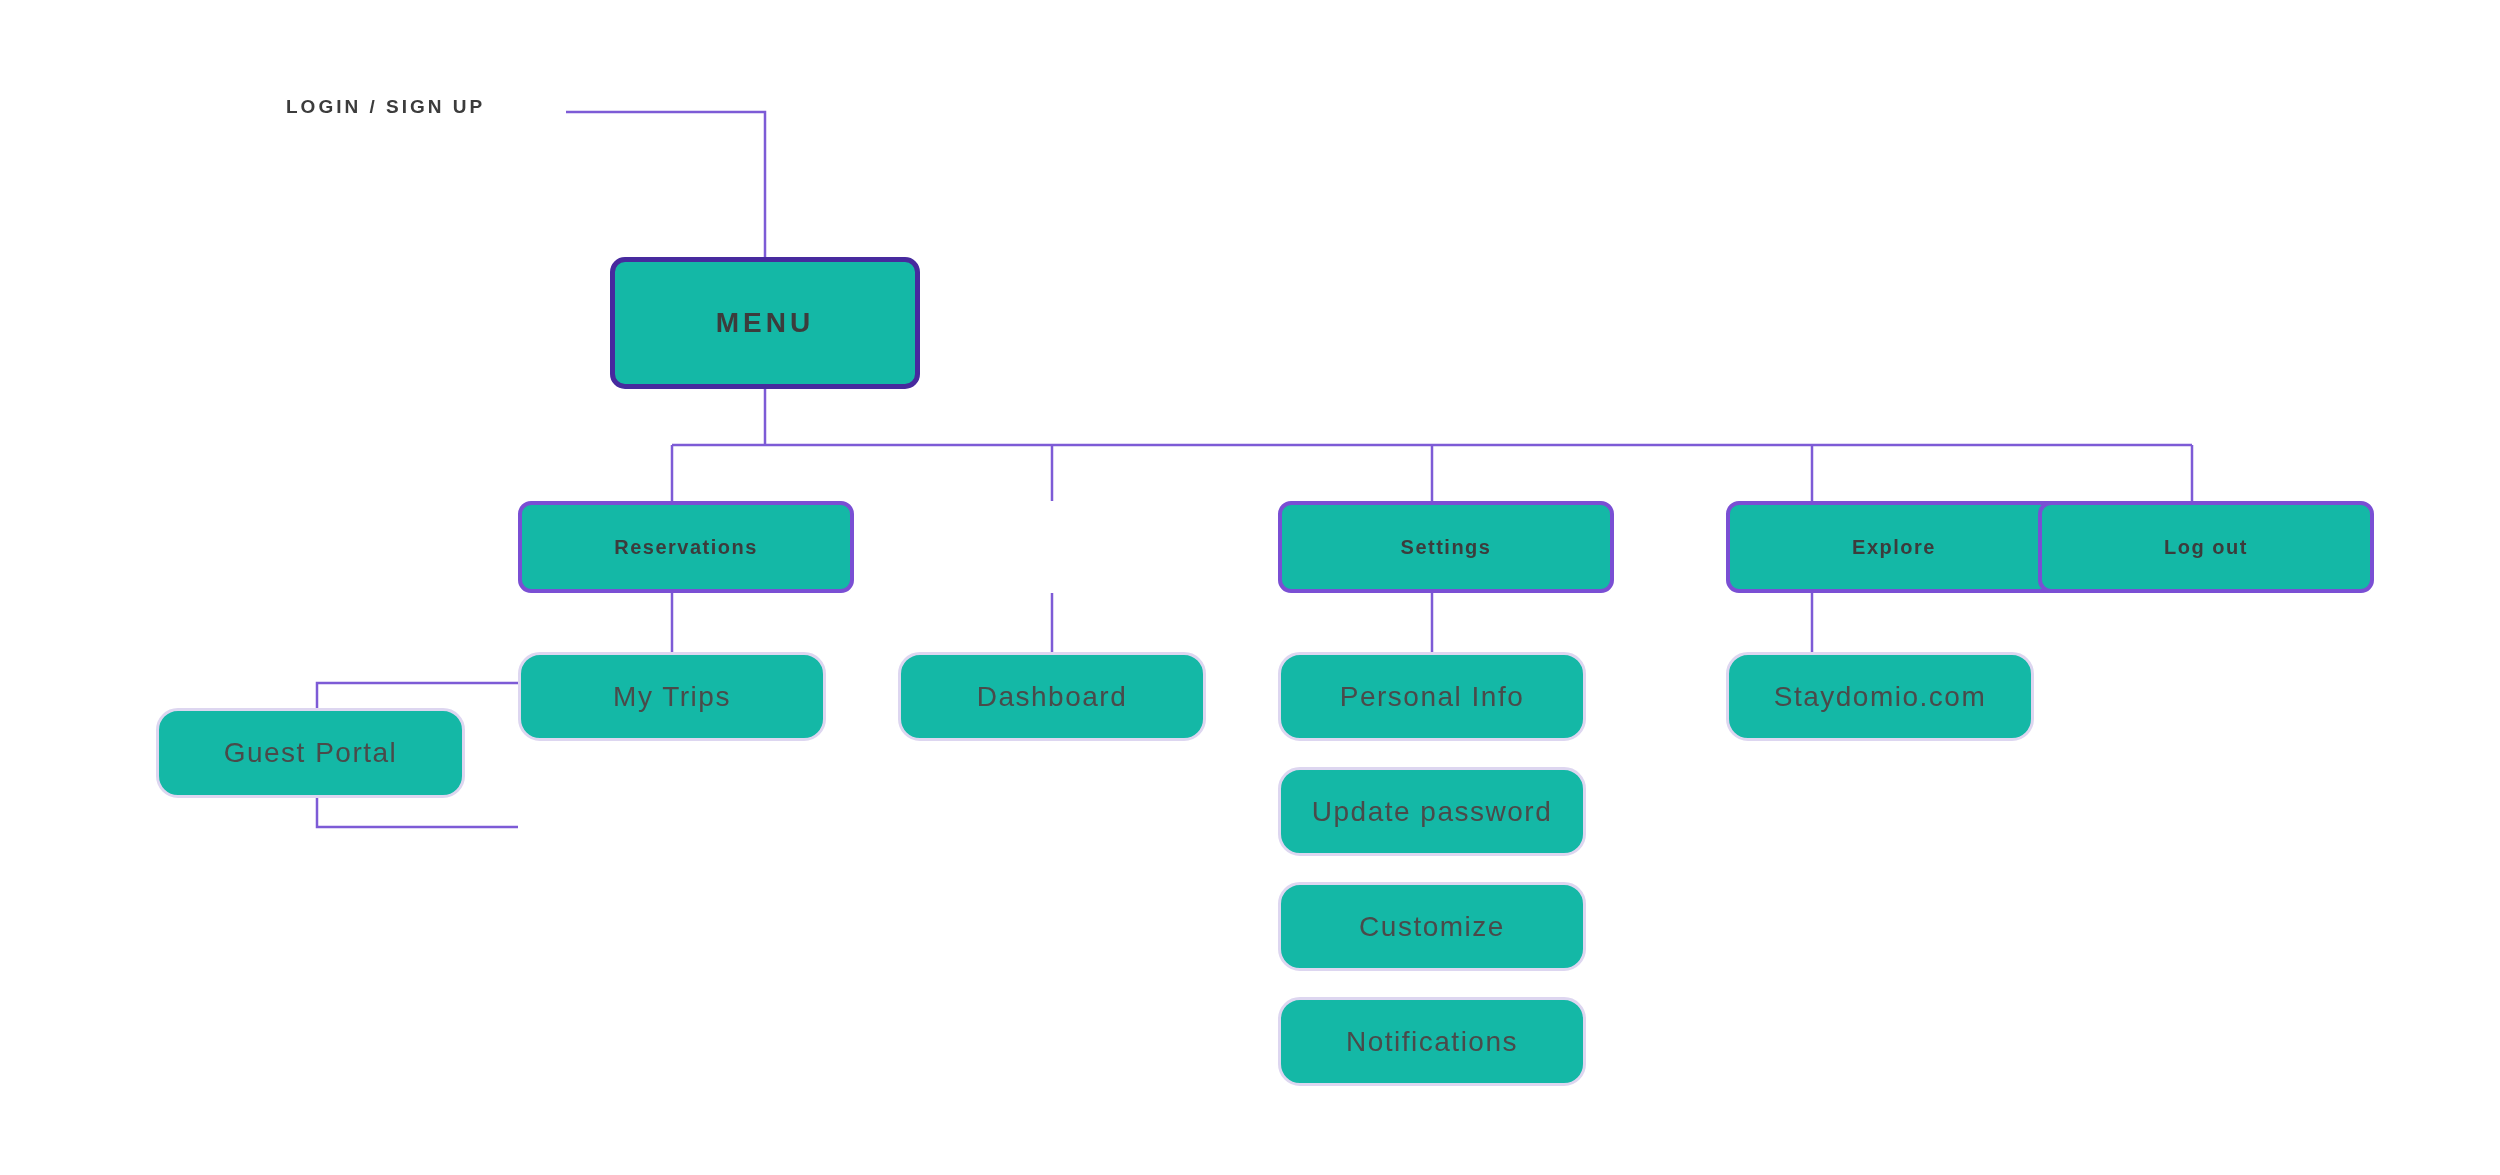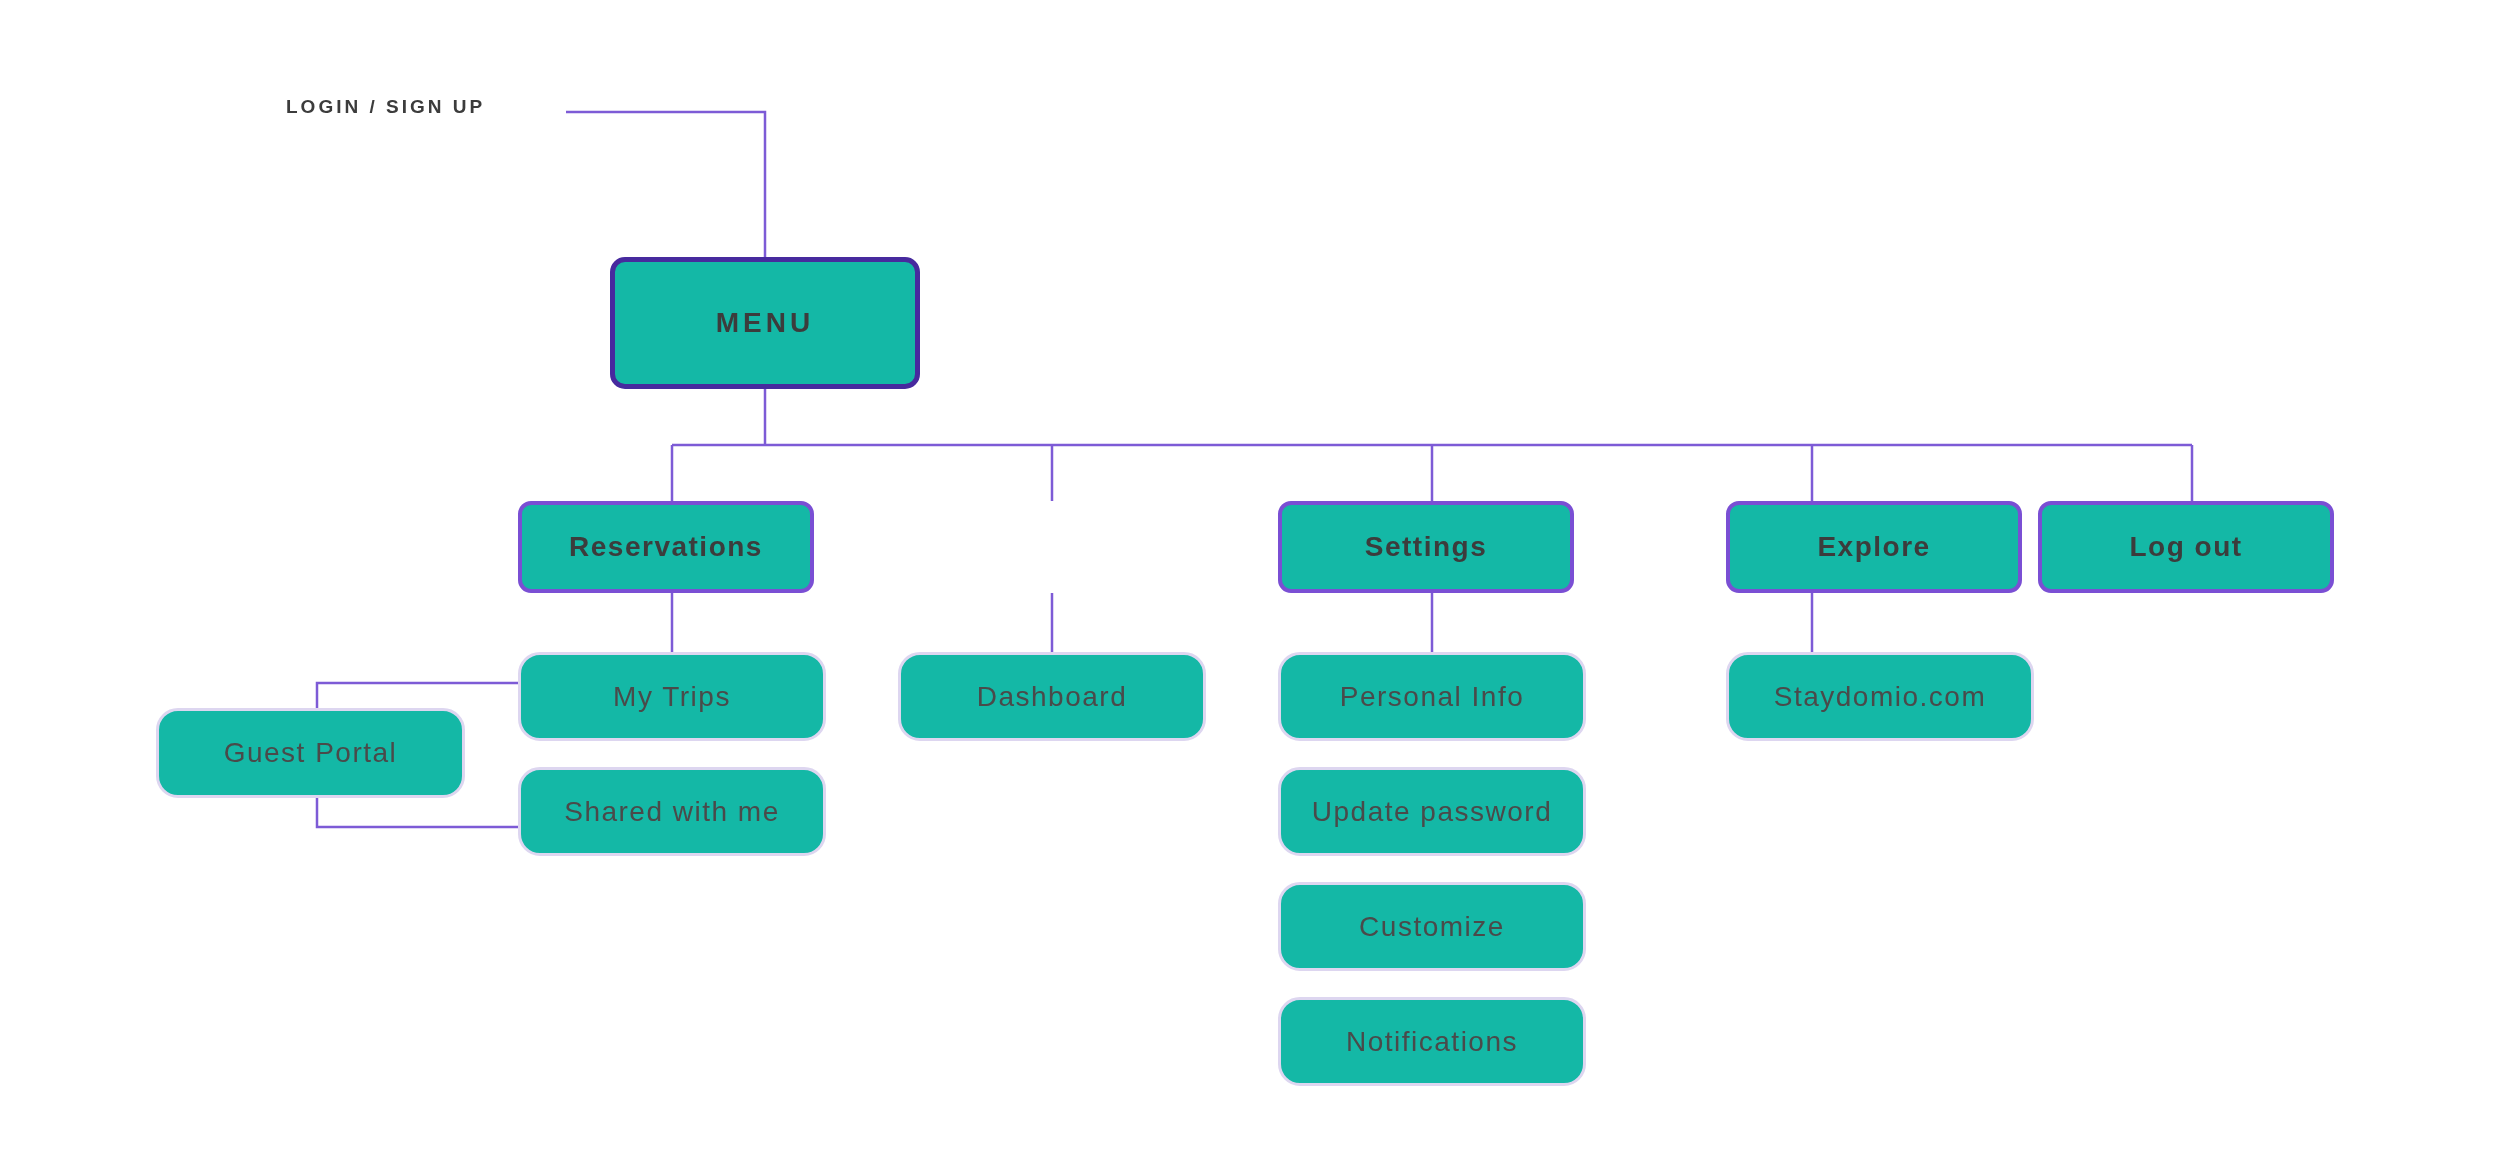--- a/index.html
+++ b/index.html
@@ -54,25 +54,25 @@
     height: 132px;
     border: 5px solid var(--root-border, #472a9e);
     border-radius: 15px;
     font-size: 28px;
     font-weight: 700;
     letter-spacing: 4px;
     color: var(--text-dark, #3c3c3c);
   }
   .node.branch {
     top: 501px;
-    width: 296px;
+    width: 336px;
     height: 92px;
     border: 4px solid var(--branch-border, #7a4fd4);
     border-radius: 13px;
-    font-size: 28px;
+    font-size: 20px;
     font-weight: 700;
     letter-spacing: 1.5px;
     color: var(--text-dark, #3c3c3c);
   }
   .node.leaf {
     width: 308px;
     height: 89px;
     border: 3px solid var(--leaf-border, #ddd6f0);
     border-radius: 22px;
     font-size: 28px;
@@ -140,23 +140,20 @@
   <div class="node branch col-3">
     <span>Explore</span>
   </div>
   <div class="node branch col-4">
     <span>Log out</span>
   </div>
 
   <div class="node leaf col-0 row-a">
     <span>My Trips</span>
   </div>
-  <div class="node leaf col-0 row-b">
-    <span>Shared with me</span>
-  </div>
 
   <div class="node leaf linked">
     <span>Guest Portal</span>
   </div>
 
   <div class="node leaf col-1 row-a">
     <span>Dashboard</span>
   </div>
 
   <div class="node leaf col-2 row-a">

